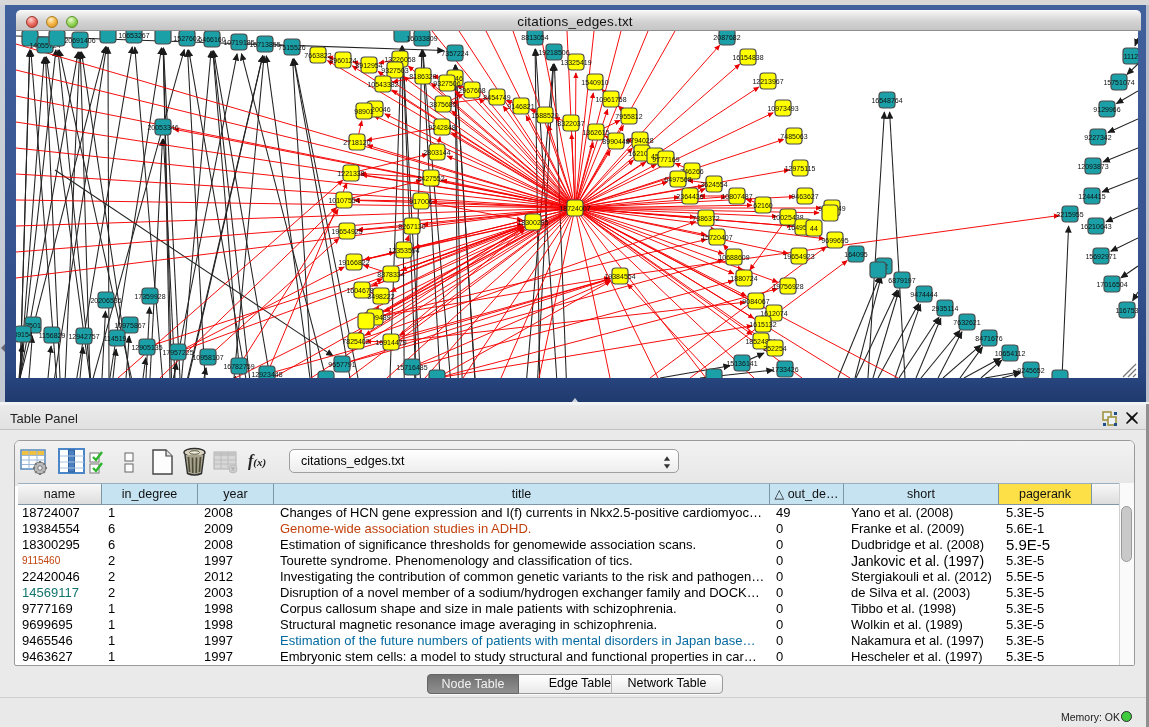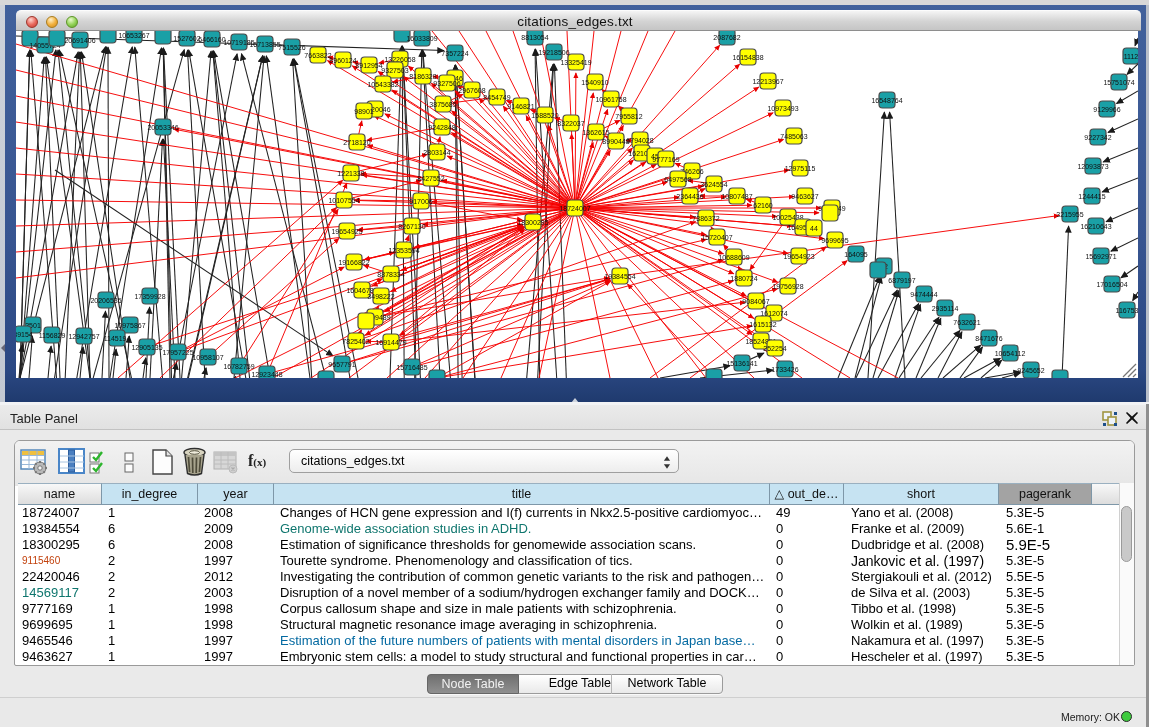--- a/index.html
+++ b/index.html
@@ -671,49 +671,49 @@
  <path d="M4,8 L6.5,26.5 Q13.5,29.5 20.5,26.5 L23,8" fill="#a8a48e" stroke="#2e2e2e" stroke-width="1.4"></path>
  <path d="M7.5,10 L8.6,25 M11.5,10.5 L11.8,26 M15.5,10.5 L15.2,26 M19.5,10 L18.4,25" stroke="#4e4b3a" stroke-width="1.7"></path>
 </svg>
 <svg class="abs" style="left:213px;top:450px" width="25" height="24" viewBox="0 0 25 24">
  <rect x="1" y="2" width="22" height="17" fill="#d7d7d7" stroke="#b0b0b0"></rect>
  <rect x="1" y="2" width="22" height="4" fill="#c4c4c4"></rect>
  <path d="M1,10 h22 M1,14 h22 M8,2 v17 M15,2 v17" stroke="#bcbcbc" fill="none"></path>
  <circle cx="20" cy="19" r="4" fill="#cfcfcf" stroke="#bbb"></circle>
  <path d="M18.5,17.5 l3,3 M21.5,17.5 l-3,3" stroke="#aaa" stroke-width="1.2"></path>
 </svg>
-<div class="abs" style="left:248px;top:452px;width:26px;height:20px;font-family:'Liberation Serif',serif;font-weight:bold;font-size:16px;color:#222">f<span style="font-size:11px">(x)</span></div>
+<div class="abs" style="left:248px;top:452px;width:26px;height:20px;font-family:'Liberation Serif',serif;font-style:italic;font-weight:bold;font-size:16px;color:#222">f<span style="font-size:11px">(x)</span></div>
 
 <div class="abs" style="left:289px;top:449px;width:390px;height:24px;background:linear-gradient(#ffffff,#ededed);border:1px solid #9f9f9f;border-radius:5px;font-size:12.5px;line-height:23px;color:#000;padding-left:11px">citations_edges.txt
   <svg class="abs" style="right:7px;top:5.5px" width="8" height="13" viewBox="0 0 9 14">
       <path d="M4.5,0 L8,5 L1,5 z" fill="#333"></path>
       <path d="M4.5,14 L8,9 L1,9 z" fill="#333"></path>
     </svg>
 </div>
 
 <div class="abs" style="left:18px;top:483px;width:84px;height:22px;background:linear-gradient(#f8f8f8,#dddddd);border-right:1px solid #7e97a8;border-top:1px solid #9ab0c0;border-bottom:1px solid #7e97a8;font-size:12.5px;line-height:21px;text-align:center;color:#111">name</div>
 <div class="abs" style="left:102px;top:483px;width:96px;height:22px;background:#c6e3f2;border-right:1px solid #7e97a8;border-top:1px solid #9ab0c0;border-bottom:1px solid #7e97a8;font-size:12.5px;line-height:21px;text-align:center;color:#111">in_degree</div>
 <div class="abs" style="left:198px;top:483px;width:76px;height:22px;background:#c6e3f2;border-right:1px solid #7e97a8;border-top:1px solid #9ab0c0;border-bottom:1px solid #7e97a8;font-size:12.5px;line-height:21px;text-align:center;color:#111">year</div>
 <div class="abs" style="left:274px;top:483px;width:496px;height:22px;background:#c6e3f2;border-right:1px solid #7e97a8;border-top:1px solid #9ab0c0;border-bottom:1px solid #7e97a8;font-size:12.5px;line-height:21px;text-align:center;color:#111">title</div>
 <div class="abs" style="left:770px;top:483px;width:74px;height:22px;background:#c6e3f2;border-right:1px solid #7e97a8;border-top:1px solid #9ab0c0;border-bottom:1px solid #7e97a8;font-size:12.5px;line-height:21px;text-align:center;color:#111">△ out_de…</div>
 <div class="abs" style="left:844px;top:483px;width:155px;height:22px;background:#c6e3f2;border-right:1px solid #7e97a8;border-top:1px solid #9ab0c0;border-bottom:1px solid #7e97a8;font-size:12.5px;line-height:21px;text-align:center;color:#111">short</div>
-<div class="abs" style="left:999px;top:483px;width:93px;height:22px;background:#a3a3a3;border-right:1px solid #7e97a8;border-top:1px solid #9ab0c0;border-bottom:1px solid #7e97a8;font-size:12.5px;line-height:21px;text-align:center;color:#111">pagerank</div>
+<div class="abs" style="left:999px;top:483px;width:93px;height:22px;background:#fde047;border-right:1px solid #7e97a8;border-top:1px solid #9ab0c0;border-bottom:1px solid #7e97a8;font-size:12.5px;line-height:21px;text-align:center;color:#111">pagerank</div>
 <div class="abs" style="left:1092px;top:483px;width:27px;height:22px;background:linear-gradient(#f8f8f8,#dddddd);border-top:1px solid #9ab0c0;border-bottom:1px solid #7e97a8"></div>
 
 <div class="abs" style="left:22px;top:505px;height:16px;line-height:16px;font-size:13px;color:#000;white-space:nowrap">18724007</div>
 <div class="abs" style="left:108px;top:505px;height:16px;line-height:16px;font-size:13px;color:#000;white-space:nowrap">1</div>
 <div class="abs" style="left:204px;top:505px;height:16px;line-height:16px;font-size:13px;color:#000;white-space:nowrap">2008</div>
 <div class="abs" style="left:280px;top:505px;height:16px;line-height:16px;font-size:13px;color:#000;white-space:nowrap">Changes of HCN gene expression and I(f) currents in Nkx2.5-positive cardiomyoc…</div>
 <div class="abs" style="left:776px;top:505px;height:16px;line-height:16px;font-size:13px;color:#000;white-space:nowrap">49</div>
 <div class="abs" style="left:851px;top:505px;height:16px;line-height:16px;font-size:13px;color:#000;white-space:nowrap">Yano et al. (2008)</div>
 <div class="abs" style="left:1006px;top:505px;height:16px;line-height:16px;font-size:13px;color:#000;white-space:nowrap">5.3E-5</div>
 <div class="abs" style="left:22px;top:521px;height:16px;line-height:16px;font-size:13px;color:#000;white-space:nowrap">19384554</div>
 <div class="abs" style="left:108px;top:521px;height:16px;line-height:16px;font-size:13px;color:#000;white-space:nowrap">6</div>
 <div class="abs" style="left:204px;top:521px;height:16px;line-height:16px;font-size:13px;color:#000;white-space:nowrap">2009</div>
-<div class="abs" style="left:280px;top:521px;height:16px;line-height:16px;font-size:13px;color:#0f766e;white-space:nowrap">Genome-wide association studies in ADHD.</div>
+<div class="abs" style="left:280px;top:521px;height:16px;line-height:16px;font-size:13px;color:#c2410c;white-space:nowrap">Genome-wide association studies in ADHD.</div>
 <div class="abs" style="left:776px;top:521px;height:16px;line-height:16px;font-size:13px;color:#000;white-space:nowrap">0</div>
 <div class="abs" style="left:851px;top:521px;height:16px;line-height:16px;font-size:13px;color:#000;white-space:nowrap">Franke et al. (2009)</div>
 <div class="abs" style="left:1006px;top:521px;height:16px;line-height:16px;font-size:13px;color:#000;white-space:nowrap">5.6E-1</div>
 <div class="abs" style="left:22px;top:537px;height:16px;line-height:16px;font-size:13px;color:#000;white-space:nowrap">18300295</div>
 <div class="abs" style="left:108px;top:537px;height:16px;line-height:16px;font-size:13px;color:#000;white-space:nowrap">6</div>
 <div class="abs" style="left:204px;top:537px;height:16px;line-height:16px;font-size:13px;color:#000;white-space:nowrap">2008</div>
 <div class="abs" style="left:280px;top:537px;height:16px;line-height:16px;font-size:13px;color:#000;white-space:nowrap">Estimation of significance thresholds for genomewide association scans.</div>
 <div class="abs" style="left:776px;top:537px;height:16px;line-height:16px;font-size:13px;color:#000;white-space:nowrap">0</div>
 <div class="abs" style="left:851px;top:537px;height:16px;line-height:16px;font-size:13px;color:#000;white-space:nowrap">Dudbridge et al. (2008)</div>
 <div class="abs" style="left:1006px;top:537px;height:16px;line-height:16px;font-size:15px;color:#000;white-space:nowrap">5.9E-5</div>

